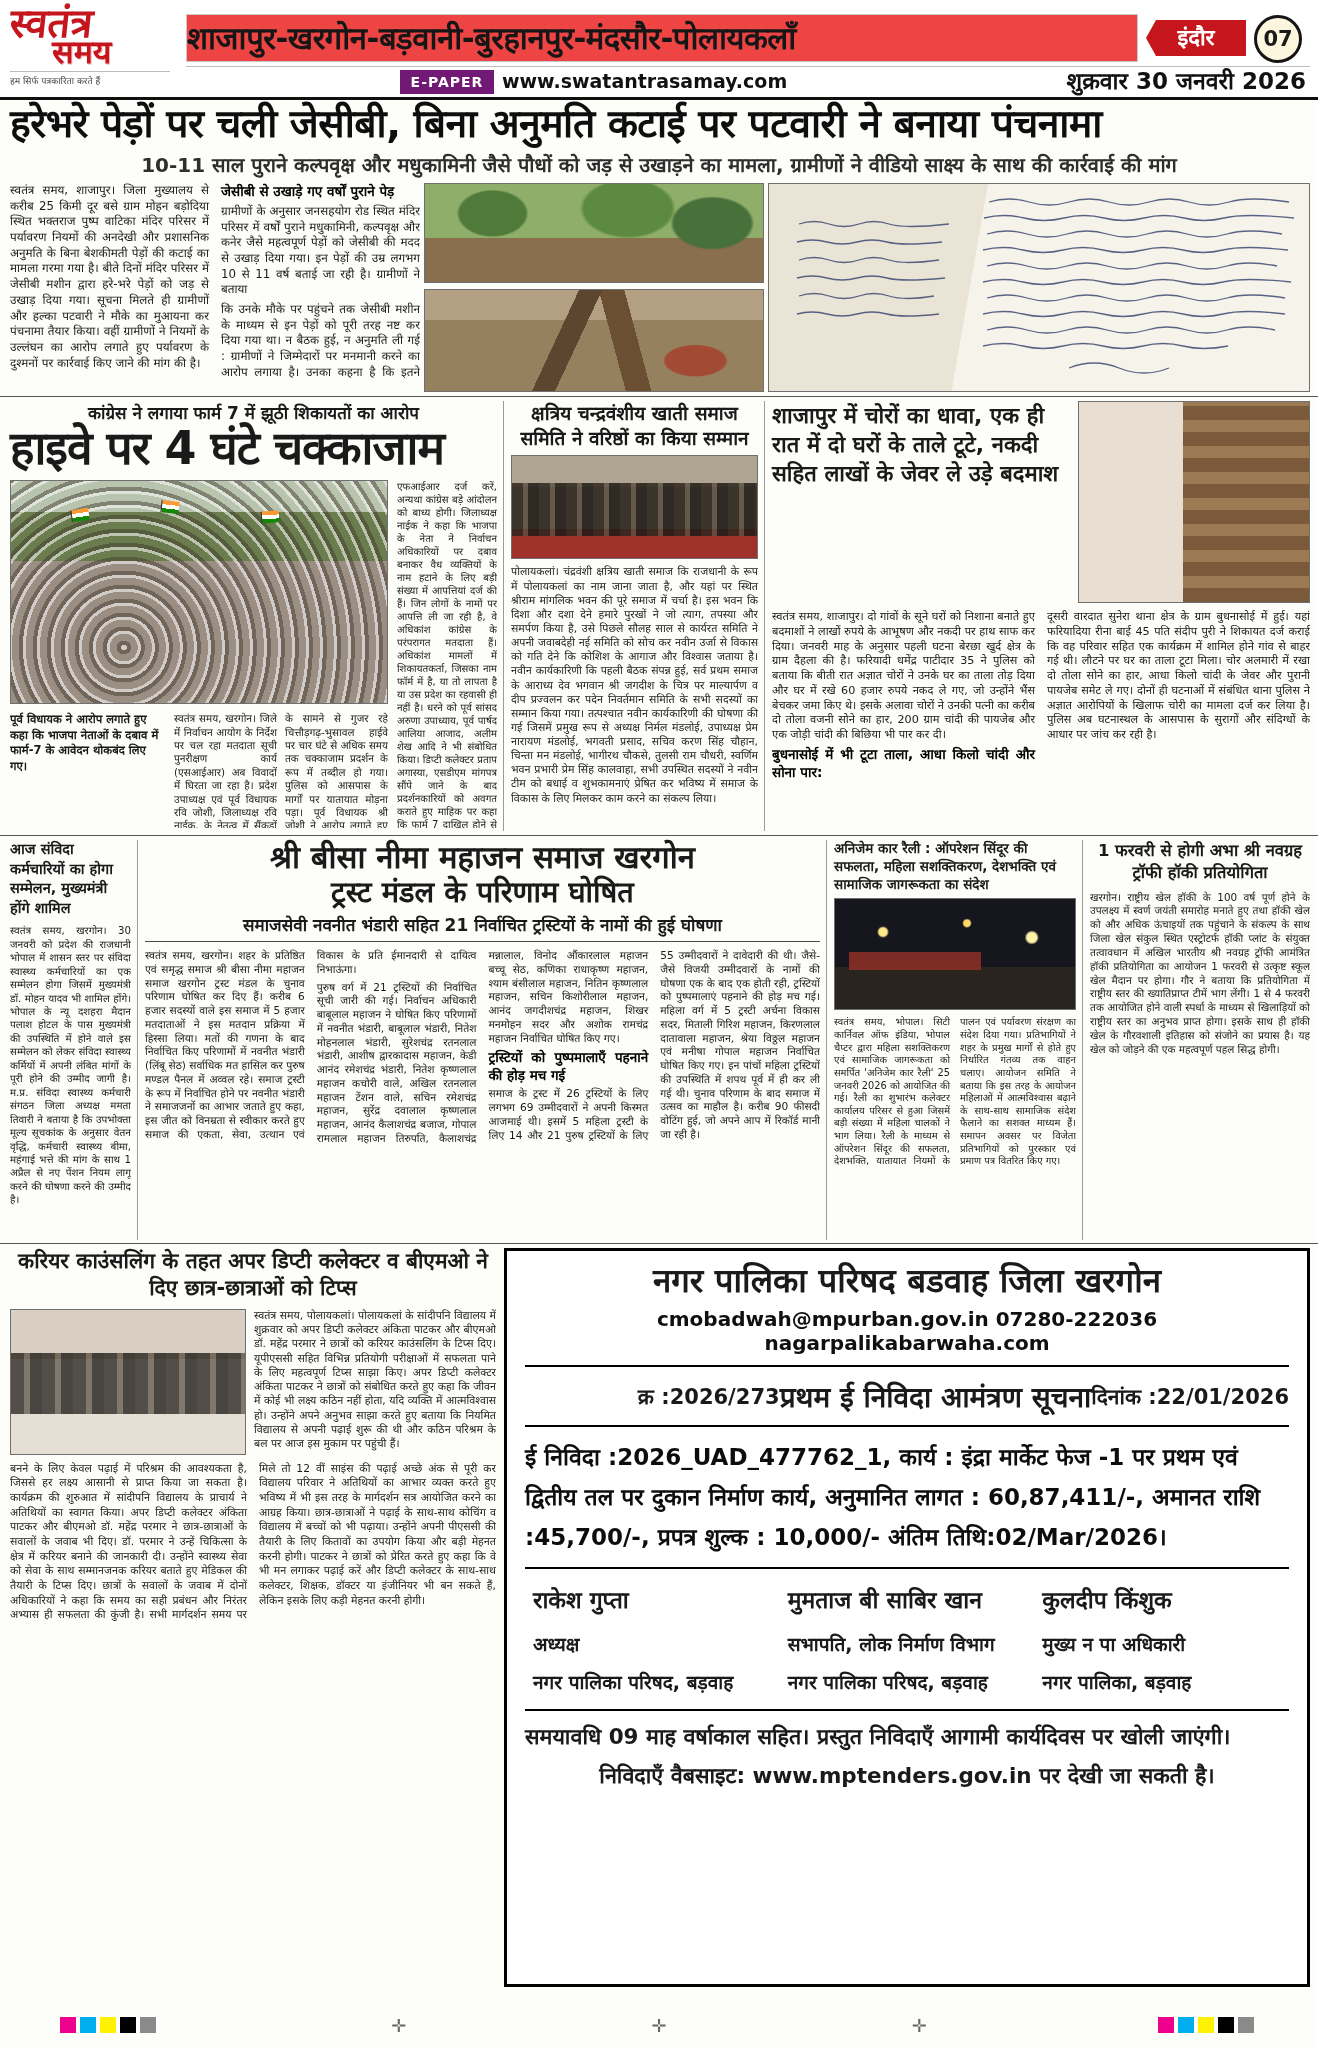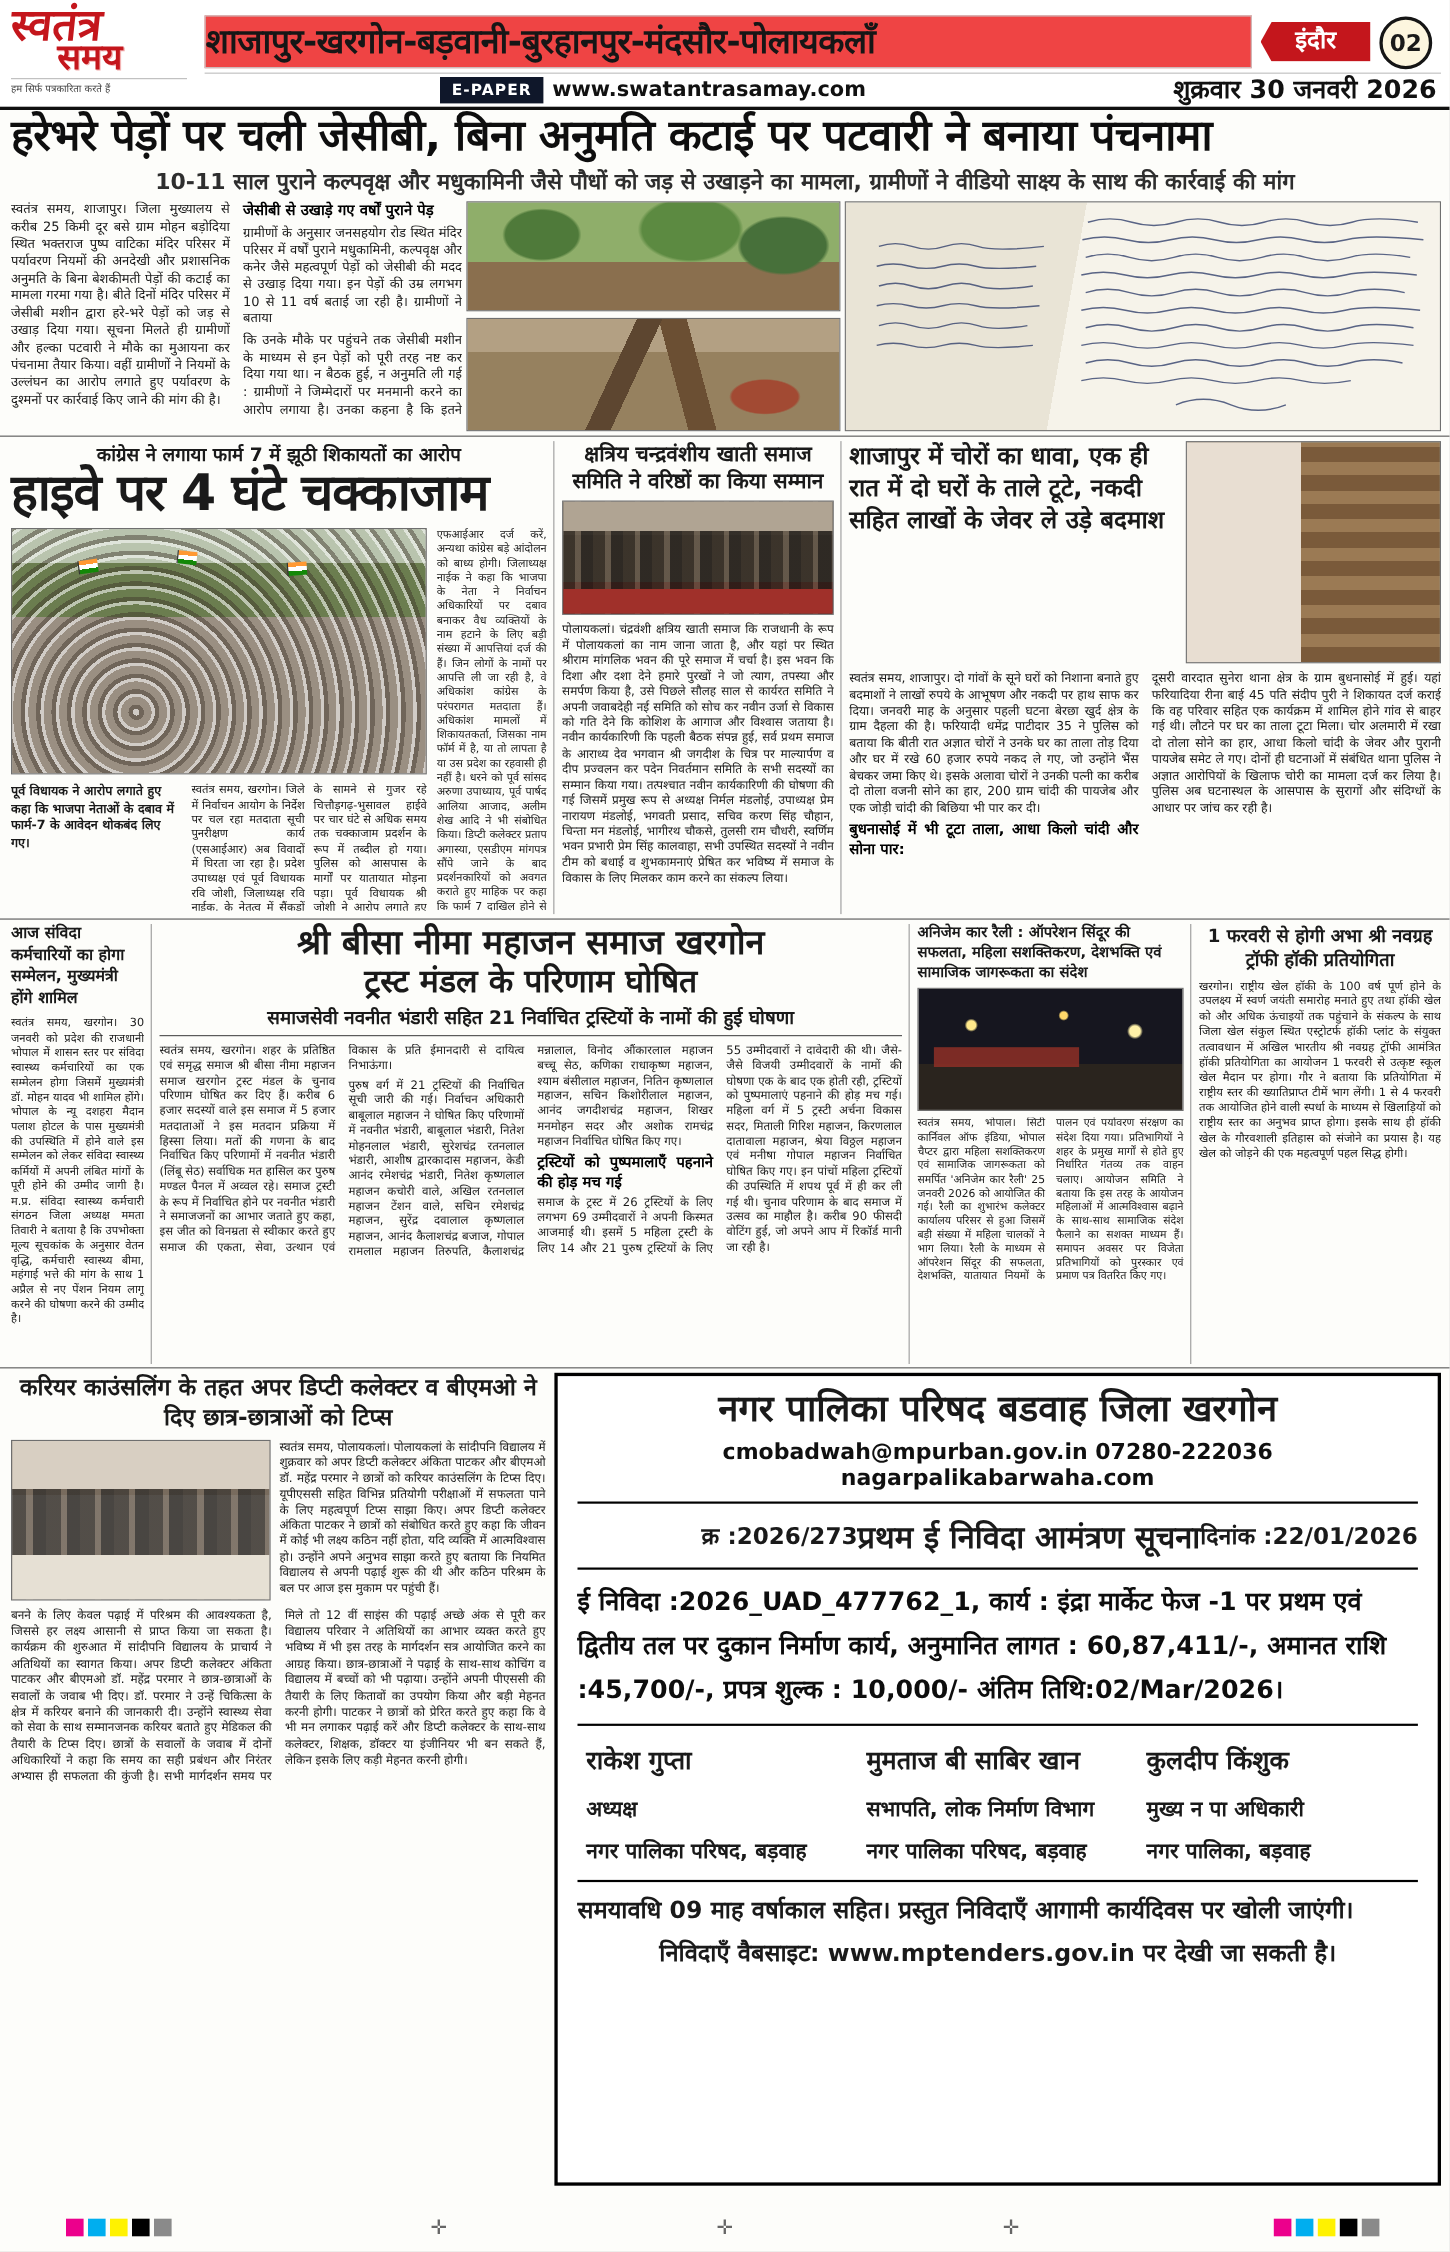--- a/index.html
+++ b/index.html
@@ -20,21 +20,21 @@
   .tagline { font-size:9px; color:#444; margin-top:3px; border-top:1px solid #bbb; padding-top:2px; width:160px; }
   .region-banner { left:186px; top:14px; width:952px; height:48px; background:#ef4444;
                    border:1px solid #c9c9c9; font-size:31px; font-weight:800; color:#161616;
                    line-height:46px; letter-spacing:-0.5px; }
   .edition-badge { left:1146px; top:20px; width:100px; height:36px; background:#c4161c; color:#fff;
                    font-size:22px; font-weight:800; text-align:center; line-height:36px;
                    clip-path:polygon(0 50%, 10% 0, 100% 0, 100% 100%, 10% 100%); }
   .page-circle { left:1254px; top:15px; width:48px; height:48px; border:3px solid #151515; border-radius:50%;
                  background:#fdf6df; font-size:21px; font-weight:800; text-align:center; line-height:42px; }
   .subbar-rule { top:66px; left:186px; width:1124px; background:#bdbdbd; }
-  .epaper { left:400px; top:70px; width:94px; height:24px; background:#0f172a; color:#fff;
+  .epaper { left:400px; top:70px; width:94px; height:24px; background:#701a75; color:#fff;
             font-size:14px; font-weight:800; text-align:center; line-height:24px; letter-spacing:1px; }
   .website { left:502px; top:70px; font-size:19px; font-weight:bold; color:#111; text-decoration:none; }
   .edition-date { right:12px; top:64px; font-size:23px; font-weight:800; color:#111; }
 
   
   .photo { position:absolute; border:1px solid #6f6f6f; overflow:hidden; }
   .ph-trees { background:
       radial-gradient(60px 40px at 20% 30%, #4f7a3a 0 55%, transparent 60%),
       radial-gradient(80px 50px at 60% 25%, #5c8a41 0 55%, transparent 60%),
       radial-gradient(70px 45px at 85% 40%, #47703a 0 55%, transparent 60%),
@@ -163,21 +163,21 @@
 <div class="page">
 
   <header class="abs masthead">
     <div class="abs logo">
       <div class="logo-top">स्वतंत्र</div>
       <div class="logo-bottom">समय</div>
       <div class="tagline">हम सिर्फ पत्रकारिता करते हैं</div>
     </div>
     <div class="abs region-banner">शाजापुर-खरगोन-बड़वानी-बुरहानपुर-मंदसौर-पोलायकलाँ</div>
     <div class="abs edition-badge">इंदौर</div>
-    <div class="abs page-circle">02</div>
+    <div class="abs page-circle">07</div>
     <div class="abs hr subbar-rule"></div>
     <div class="abs epaper">E-PAPER</div>
     <a class="abs website" href="#">www.swatantrasamay.com</a>
     <div class="abs edition-date">शुक्रवार 30 जनवरी 2026</div>
   </header>
 
   <h1 class="abs lead-headline">हरेभरे पेड़ों पर चली जेसीबी, बिना अनुमति कटाई पर पटवारी ने बनाया पंचनामा</h1>
   <div class="abs lead-subhead">10-11 साल पुराने कल्पवृक्ष और मधुकामिनी जैसे पौधों को जड़ से उखाड़ने का मामला, ग्रामीणों ने वीडियो साक्ष्य के साथ की कार्रवाई की मांग</div>
 
   <div class="abs lead-text just">

